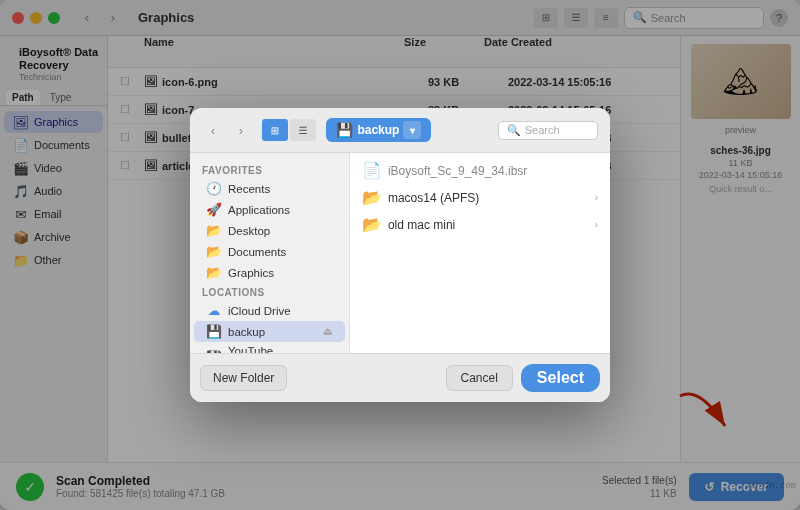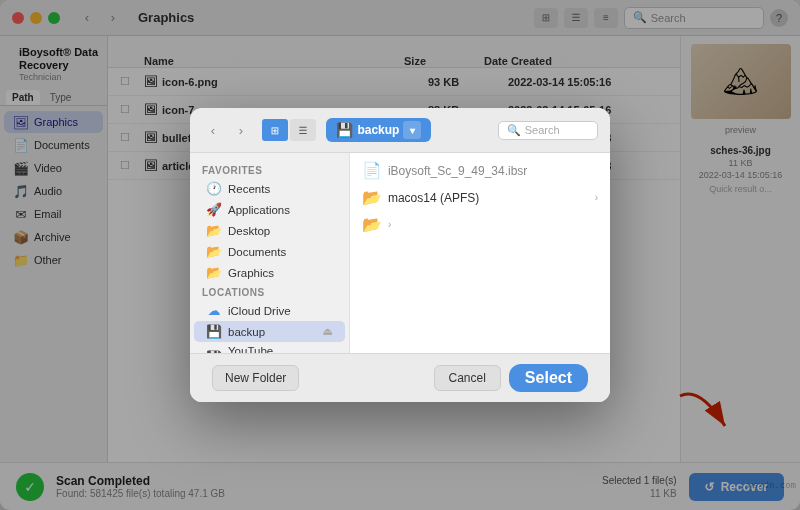--- a/index.html
+++ b/index.html
@@ -196,21 +196,21 @@
     
     .file-area {
       flex: 1;
       display: flex;
       flex-direction: column;
       overflow: hidden;
       background: white;
     }
     .file-list-header {
       display: flex;
-      align-items: flex-end;
+      align-items: flex-start;
       padding: 0 12px;
       height: 32px;
       background: #f8f8f8;
       border-bottom: 1px solid #e0e0e0;
       font-size: 11px;
       color: #666;
       gap: 0;
     }
     .col-check { width: 24px; }
     .col-name { flex: 1; font-weight: 600; color: #333; }
@@ -472,21 +472,21 @@
       cursor: pointer;
     }
     .dialog-file-row .dfile-icon { font-size: 16px; }
     .dialog-file-row .dfile-name { flex: 1; }
     .dialog-file-row .dfile-arrow { color: #aaa; font-size: 10px; }
     .dfile-name-gray { color: #888; }
 
     .dialog-footer {
       display: flex;
       align-items: center;
-      padding: 10px 22px;
+      padding: 10px 10px;
       background: #ebebeb;
       border-top: 1px solid #d8d8d8;
       gap: 8px;
     }
     .new-folder-btn {
       background: #e0e0e0;
       border: 1px solid #ccc;
       border-radius: 6px;
       padding: 5px 12px;
       font-size: 12px;
@@ -751,20 +751,21 @@
           <span class="dfile-icon">📄</span>
           <span class="dfile-name dfile-name-gray">iBoysoft_Sc_9_49_34.ibsr</span>
         </div>
         <div class="dialog-file-row">
           <span class="dfile-icon">📂</span>
           <span class="dfile-name">macos14 (APFS)</span>
           <span class="dfile-arrow">›</span>
         </div>
         <div class="dialog-file-row">
           <span class="dfile-icon">📂</span>
+          <span class="dfile-name">old mac mini</span>
           <span class="dfile-arrow">›</span>
         </div>
       </div>
     </div>
 
     <div class="dialog-footer">
       <button class="new-folder-btn">New Folder</button>
       <div class="dialog-spacer"></div>
       <button class="cancel-btn">Cancel</button>
       <button class="select-btn">Select</button>

